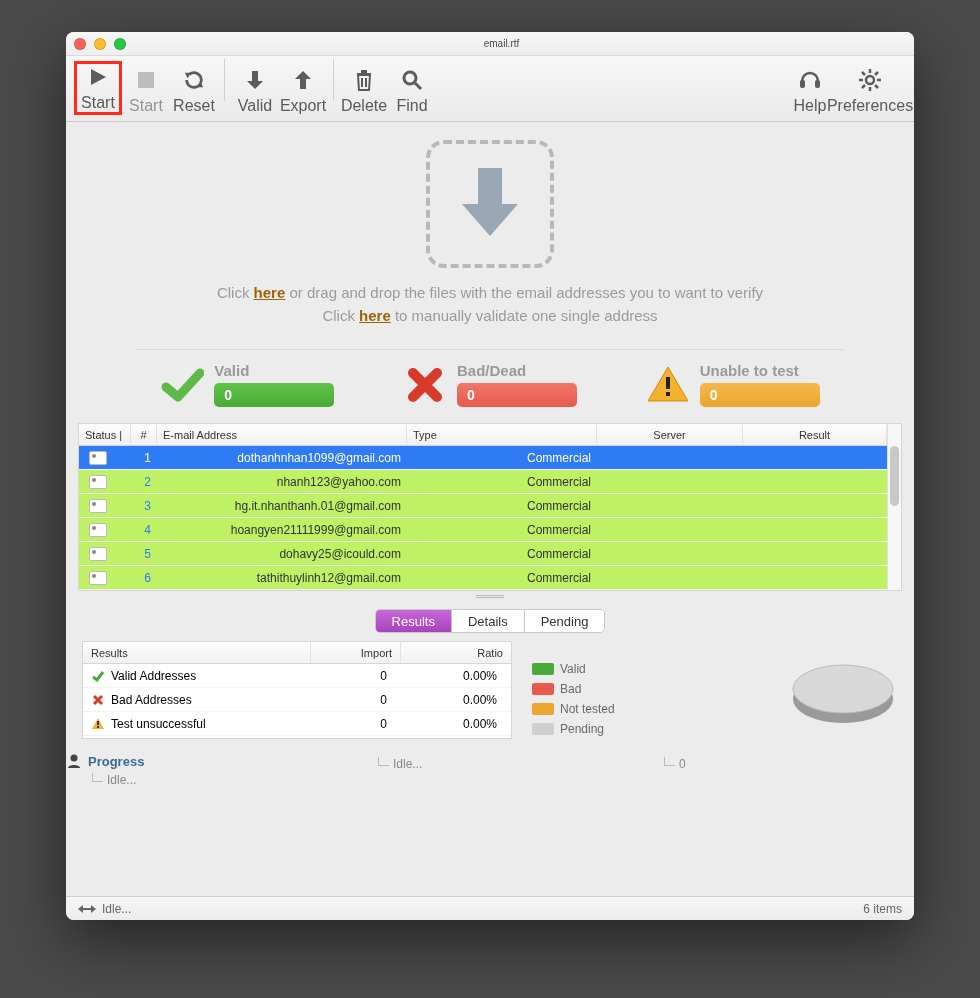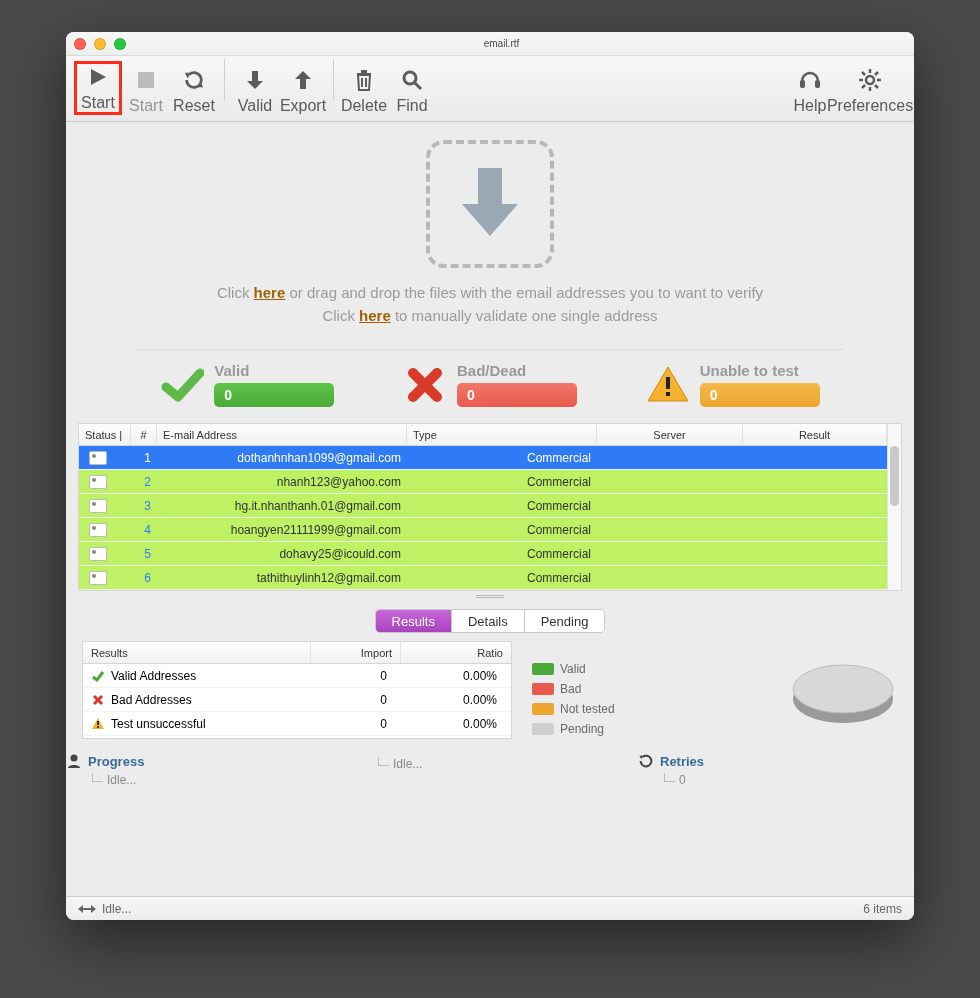--- a/index.html
+++ b/index.html
@@ -405,27 +405,20 @@
               <path d="M2 15c0-4 12-4 12 0z" fill="#444"></path>
             </svg>
             <span>Progress</span>
           </div>
         <div class="pval">Idle...</div>
       </div>
       <div class="pcol">
         <div class="pval">Idle...</div>
       </div>
       <div class="pcol">
-        <div class="phead">
-            <svg width="16" height="16" viewBox="0 0 24 24">
-              <path d="M4 12a8 8 0 1 0 3-6.2" fill="none" stroke="#444" stroke-width="3"></path>
-              <polygon points="2,4 8,4 5,9" fill="#444"></polygon>
-            </svg>
-            <span>Retries</span>
-          </div>
         <div class="pval">0</div>
       </div>
     </div>
   </div>
 
   <div class="statusbar">
     <svg width="18" height="12" style="margin-right:6px">
         <polygon points="0,6 5,2 5,10" fill="#666"></polygon>
         <rect x="5" y="5" width="8" height="2" fill="#666"></rect>
         <polygon points="18,6 13,2 13,10" fill="#666"></polygon>

